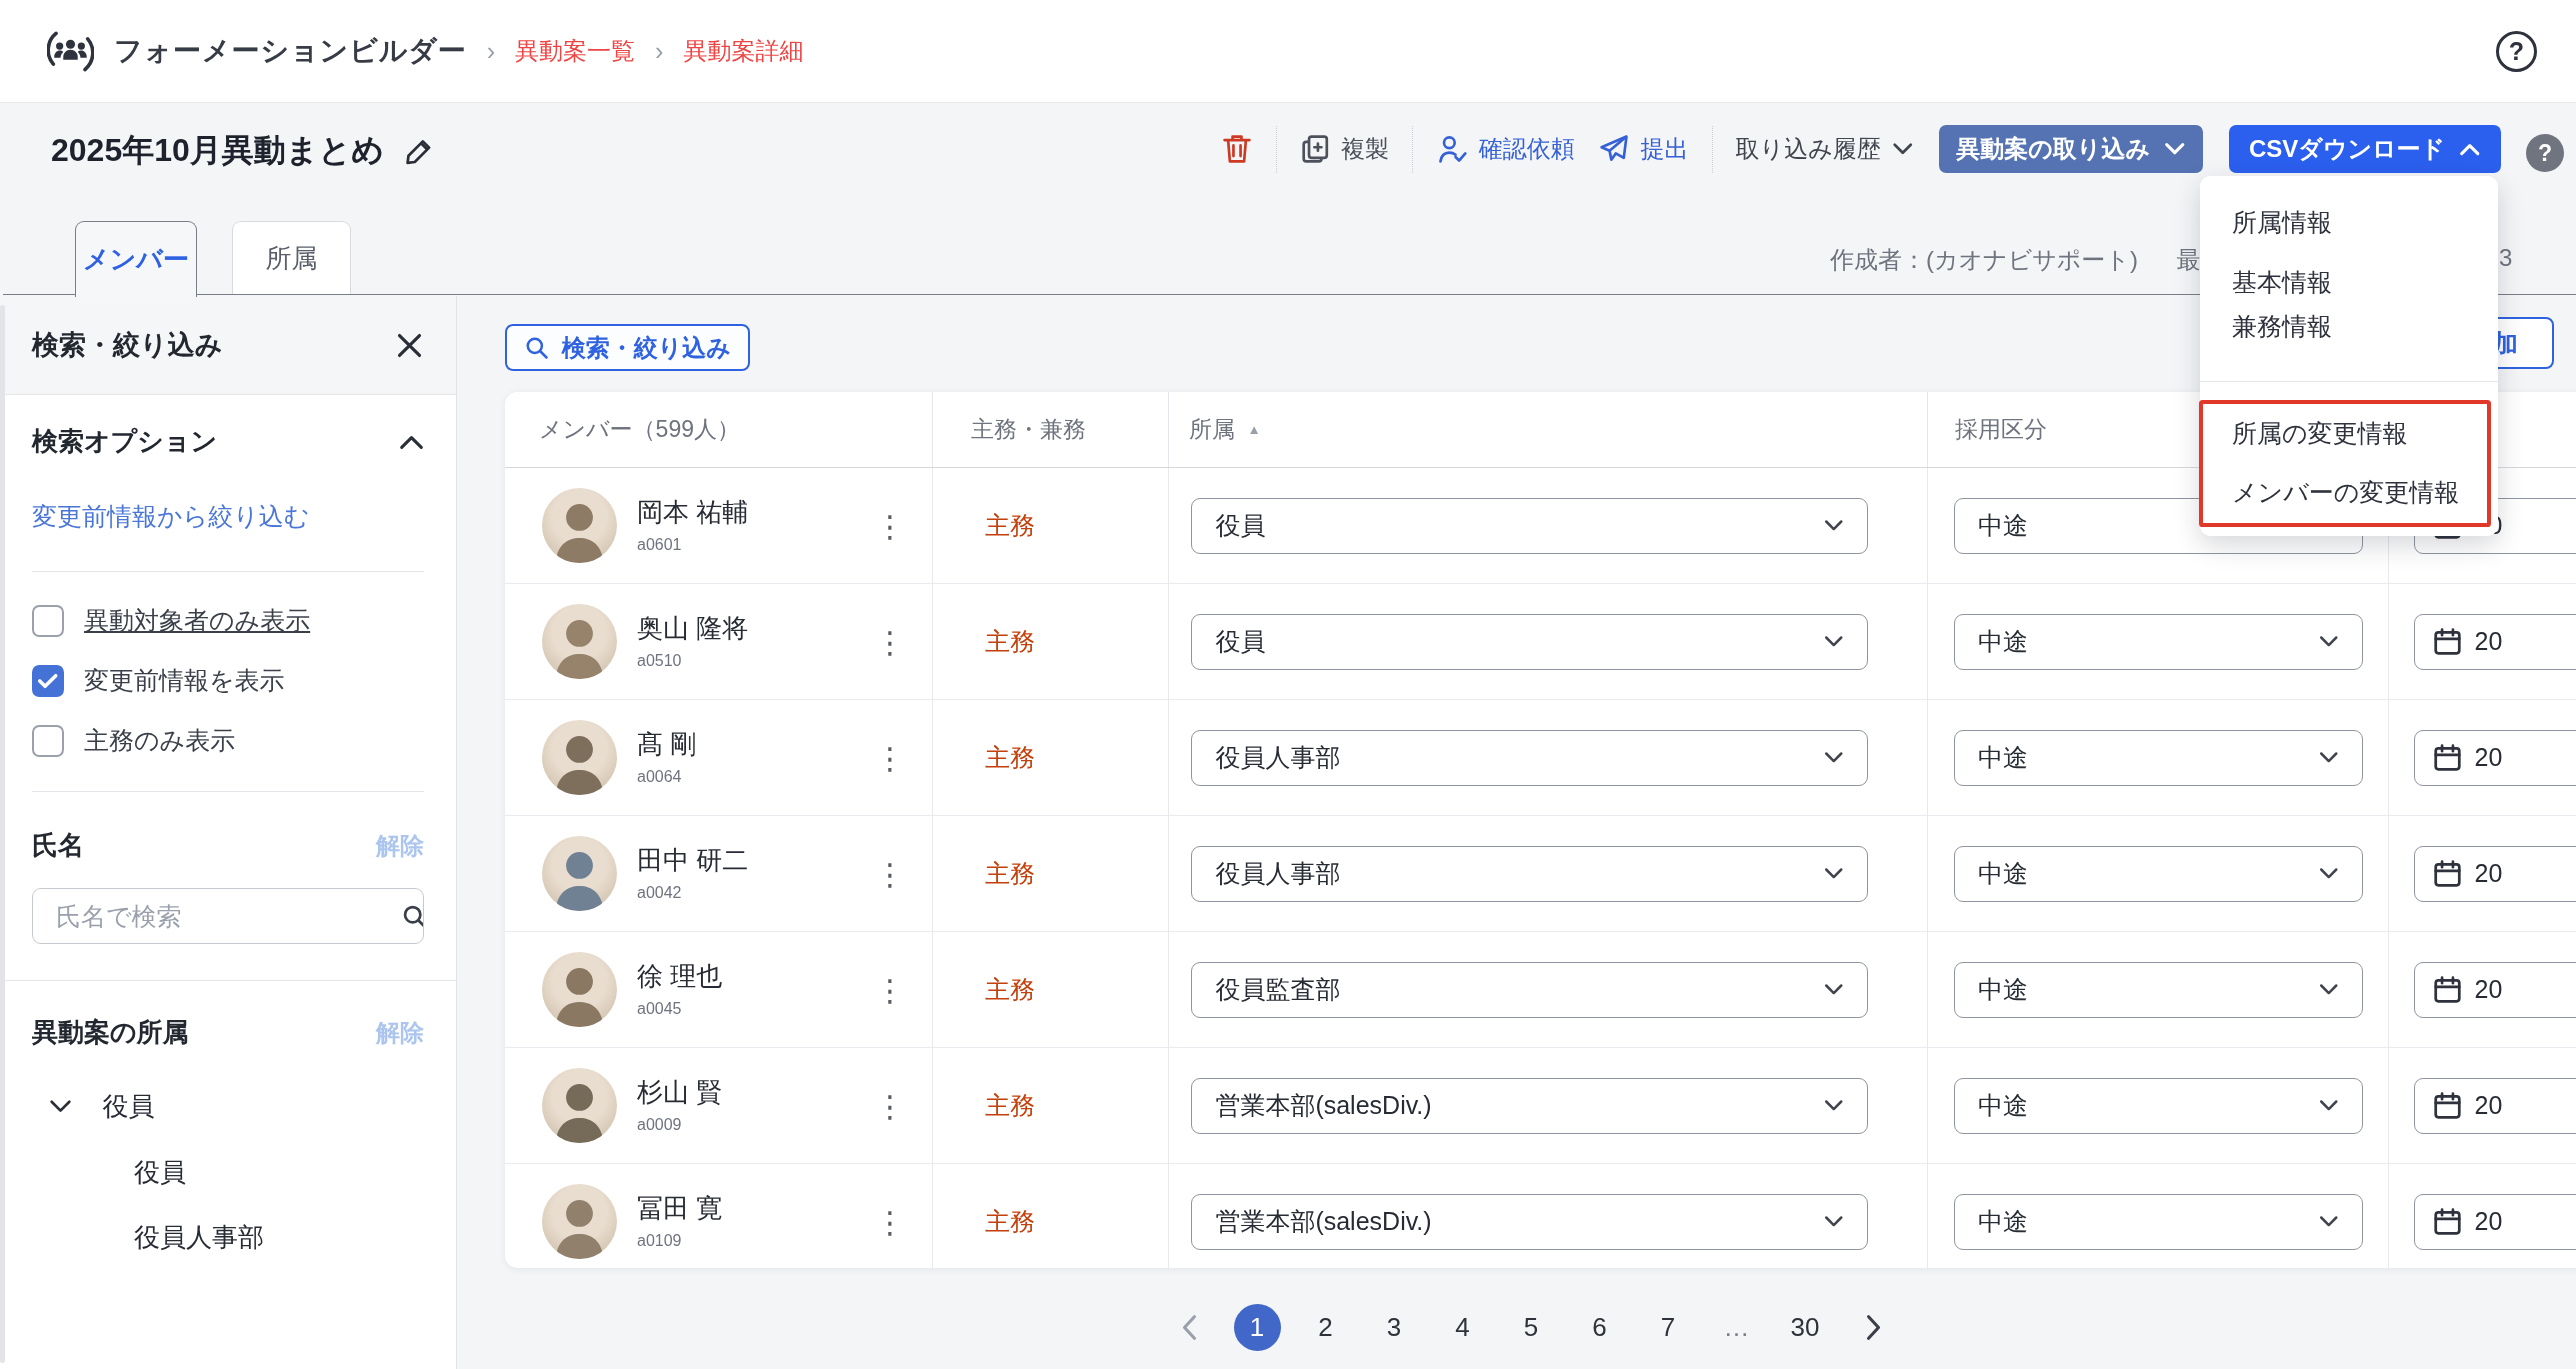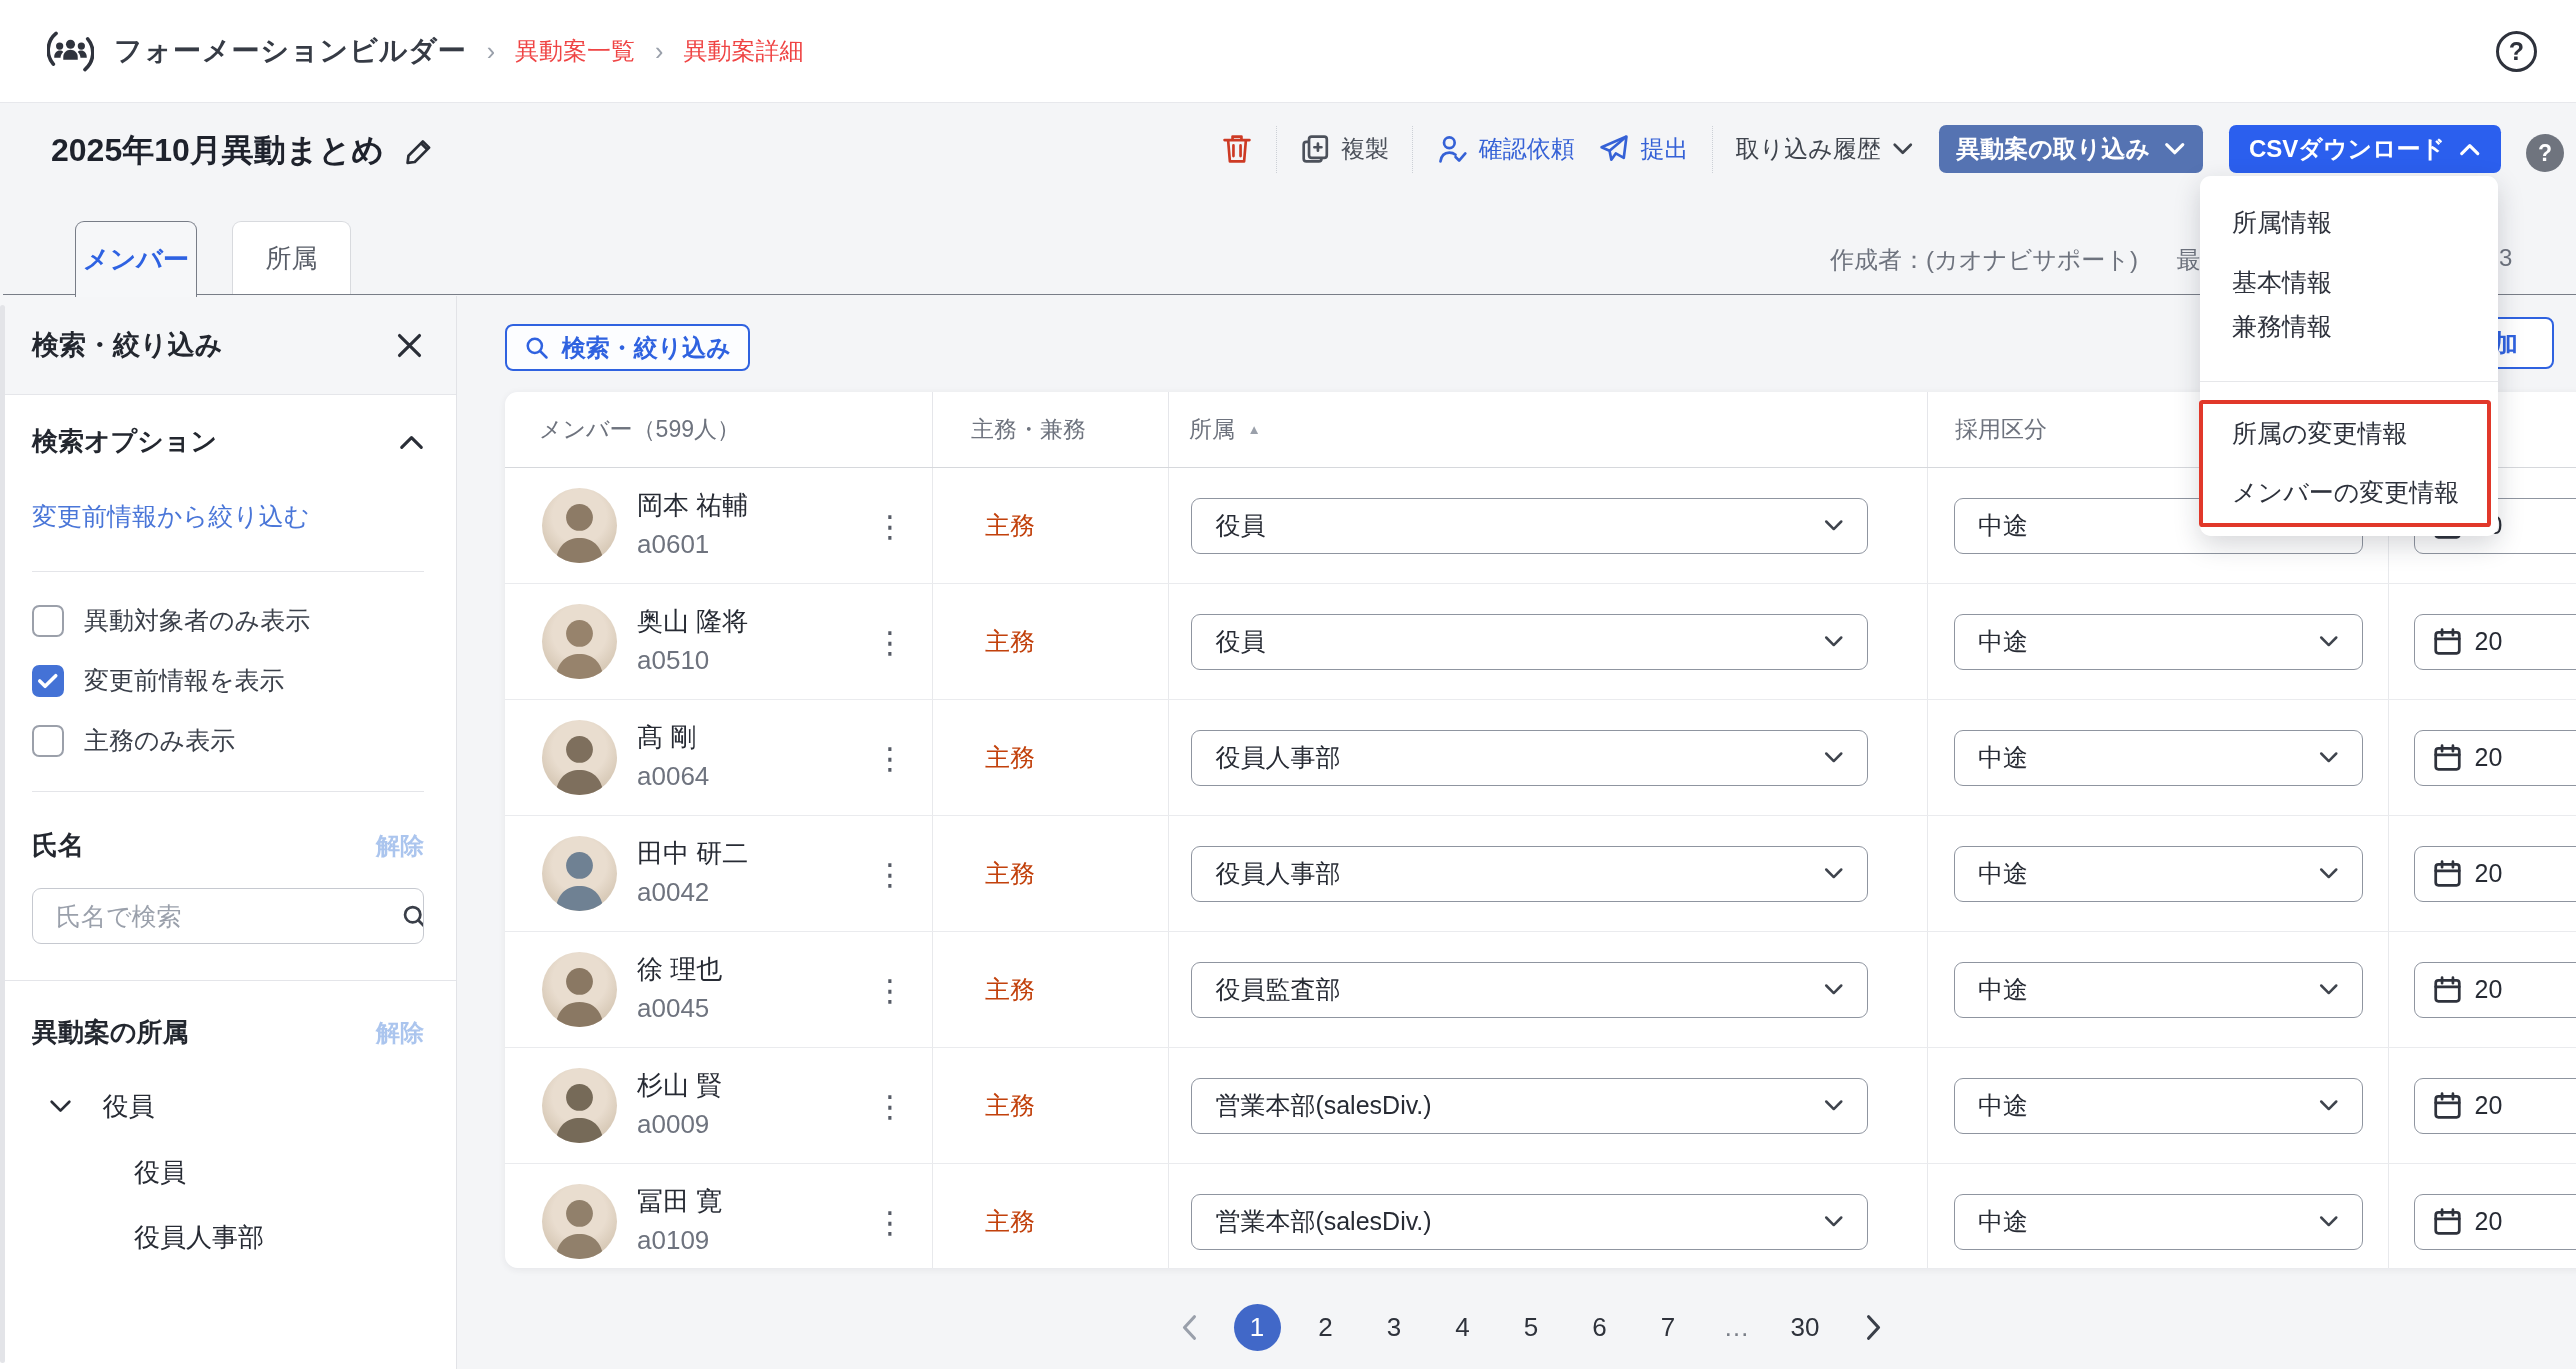--- a/index.html
+++ b/index.html
@@ -63,21 +63,21 @@
   .card { position:absolute; left:505px; top:392px; width:2079px; height:876px; background:#fff; border-radius:12.5px 0 0 12.5px; box-shadow:0 1.8px 7.2px rgba(40,44,60,.07); overflow:hidden; z-index:1; }
   .thead { display:grid; grid-template-columns:428px 236px 759px 461px 1fr; height:76px; border-bottom:1.8px solid #d6d8dc; }
   .th { display:flex; align-items:center; font-size:23px; color:#6e737e; border-right:1.8px solid #e5e6ea; }
   .th:last-child { border-right:none; }
   .trow { display:grid; grid-template-columns:428px 236px 759px 461px 1fr; height:116px; border-bottom:1.8px solid #eaebee; }
   .td { display:flex; align-items:center; border-right:1.8px solid #e8e9ec; position:relative; }
   .td:last-child { border-right:none; }
   .avatar { width:75px; height:75px; border-radius:50%; margin-left:37px; background:radial-gradient(circle at 50% 38%, #e9ddcf 0 45%, #d9cbb9 70%, #cdbfae); overflow:hidden; flex:0 0 auto; }
   .who { margin-left:20px; line-height:1.3; }
   .who .nm { font-size:26px; color:#272b34; }
-  .who .cd { font-size:26px; color:#6e737e; margin-top:5.4px; }
+  .who .cd { font-size:16px; color:#6e737e; margin-top:5.4px; }
   .kebab { position:absolute; right:27px; top:50%; transform:translateY(-50%); font-size:30.5px; color:#565b66; cursor:pointer; line-height:0.62; letter-spacing:0; }
   .duty { padding-left:52px; font-size:25px; color:#c2410c; }
   .select { height:56px; border:1.8px solid #8f95a0; border-radius:9px; background:#fff; display:flex; align-items:center; font-size:25px; color:#272b34; padding:0 23px; cursor:pointer; }
   .select .chev { margin-left:auto; }
   .sel-dept { width:677px; margin-left:22.4px; }
   .sel-rec { width:409px; margin-left:26px; }
   .datebox { height:56px; width:188px; margin-left:25px; border:1.8px solid #8f95a0; border-radius:9px; background:#fff; display:flex; align-items:center; gap:12.5px; padding:0 18px; font-size:25px; color:#272b34; cursor:pointer; }
 
   
   .pager { position:absolute; left:1165px; top:1301px; height:52px; display:flex; align-items:center; gap:21.5px; z-index:1; }
@@ -210,21 +210,21 @@
     <span style="margin-left:auto;">
       <svg width="25" height="16" viewBox="0 0 28 18" fill="none">
           <path d="M3 15L14 4l11 11" stroke="#2a2e37" stroke-width="3.5" stroke-linecap="round" stroke-linejoin="round"></path>
         </svg>
     </span>
   </div>
 
   <div class="linkblue" style="margin-top:41px;">変更前情報から絞り込む</div>
   <div class="hr" style="margin-top:38px;"></div>
 
-  <div class="opt" style="margin-top:32px;">
+  <div class="opt" style="margin-top:32px;text-decoration:underline;">
     <span class="cb"></span>
     <span>異動対象者のみ表示</span>
   </div>
   <div class="opt" style="margin-top:27px;">
     <span class="cb on">
       <svg width="21.5" height="16" viewBox="0 0 24 18" fill="none">
           <path d="M3 9l6 6L21 3" stroke="#fff" stroke-width="4" stroke-linecap="round" stroke-linejoin="round"></path>
         </svg>
     </span>
     <span>変更前情報を表示</span>

